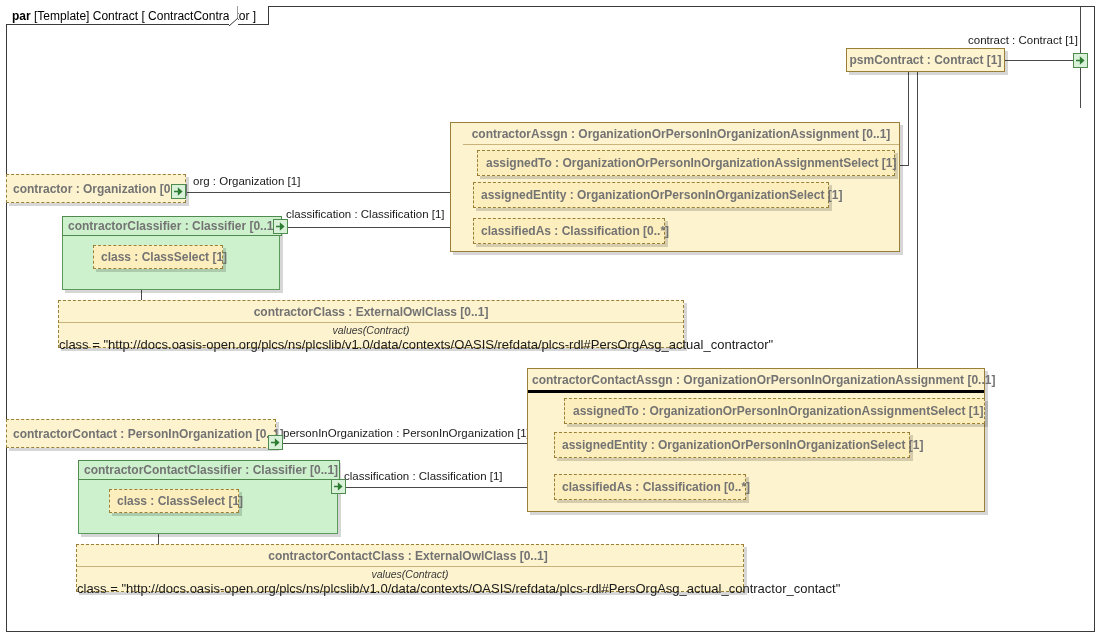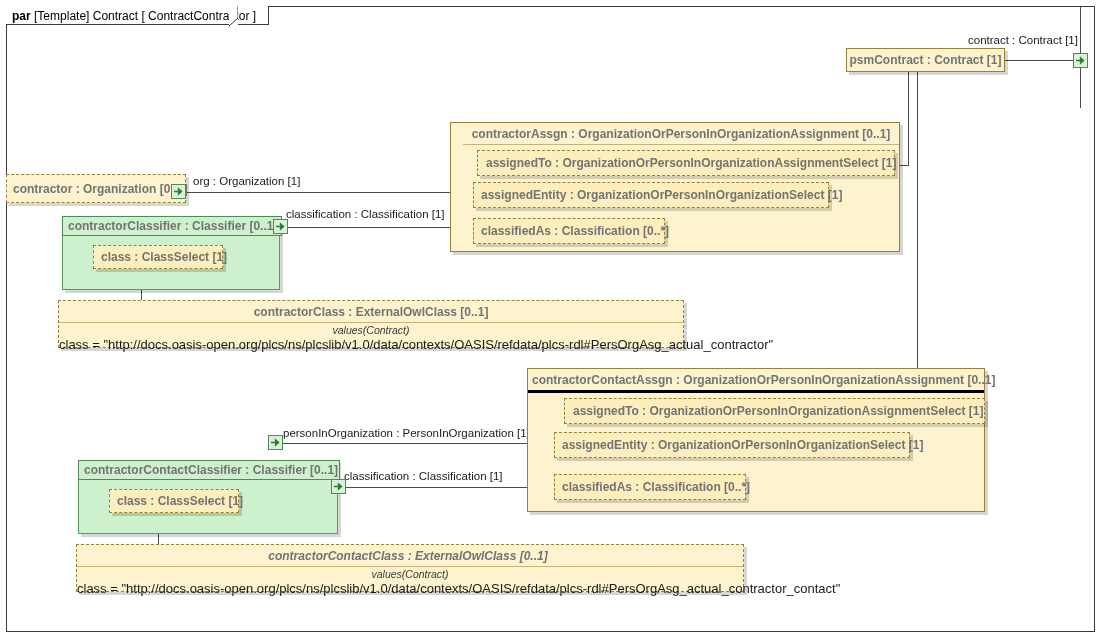--- a/index.html
+++ b/index.html
@@ -232,40 +232,43 @@
 
     <div class="node box-yellow" style="position:absolute; left:8px; top:63px; width:356px; height:26px; display:flex; align-items:center; padding-left:7px;">
       <span class="node-title">assignedEntity : OrganizationOrPersonInOrganizationSelect [1]</span>
     </div>
 
     <div class="node box-yellow" style="position:absolute; left:8px; top:105px; width:192px; height:26px; display:flex; align-items:center; padding-left:7px;">
       <span class="node-title">classifiedAs : Classification [0..*]</span>
     </div>
   </div>
 
+  <div class="node box-cream-dashed" style="left:6px; top:419px; width:270px; height:29px; display:flex; align-items:center; padding-left:6px;">
+    <span class="node-title">contractorContact : PersonInOrganization [0..1]</span>
+  </div>
   <div class="port" style="left:268px; top:435px;">
     <svg width="13" height="13" viewBox="0 0 13 13">
       <path d="M2,6.5 L9,6.5 M6.5,3.8 L9.6,6.5 L6.5,9.2 Z" stroke="#2e7d32" stroke-width="1.3" fill="#2e7d32"></path>
     </svg>
   </div>
 
   <div class="node box-green-body" style="left:78px; top:460px; width:260px; height:74px;">
     <div class="node-title box-green-head" style="position:absolute; left:-1px; top:-1px; width:262px; height:20px; line-height:19px; padding-left:5px;">contractorContactClassifier : Classifier [0..1]</div>
     <div class="node box-yellow" style="position:absolute; left:12px; top:28px; width:130px; height:24px; display:flex; align-items:center; padding-left:7px;">
       <span class="node-title">class : ClassSelect [1]</span>
     </div>
   </div>
   <div class="port" style="left:331px; top:479px;">
     <svg width="13" height="13" viewBox="0 0 13 13">
       <path d="M2,6.5 L9,6.5 M6.5,3.8 L9.6,6.5 L6.5,9.2 Z" stroke="#2e7d32" stroke-width="1.3" fill="#2e7d32"></path>
     </svg>
   </div>
 
   <div class="node box-cream-dashed" style="left:76px; top:544px; width:668px; height:48px;">
-    <div class="node-title center" style="padding:5px 4px 4px 0; border-bottom:1px solid #c9b37a;font-style:italic;">contractorContactClass : ExternalOwlClass [0..1]</div>
+    <div class="node-title center" style="padding:5px 4px 4px 0; border-bottom:1px solid #c9b37a;">contractorContactClass : ExternalOwlClass [0..1]</div>
     <div class="attr-sub" style="padding-top:2px;">values(Contract)</div>
     <div class="attr-val">class = "http://docs.oasis-open.org/plcs/ns/plcslib/v1.0/data/contexts/OASIS/refdata/plcs-rdl#PersOrgAsg_actual_contractor_contact"</div>
   </div>
 
   <div class="port" style="left:1073px; top:53px;">
     <svg width="13" height="13" viewBox="0 0 13 13">
       <path d="M2,6.5 L9,6.5 M6.5,3.8 L9.6,6.5 L6.5,9.2 Z" stroke="#2e7d32" stroke-width="1.3" fill="#2e7d32"></path>
     </svg>
   </div>
 

